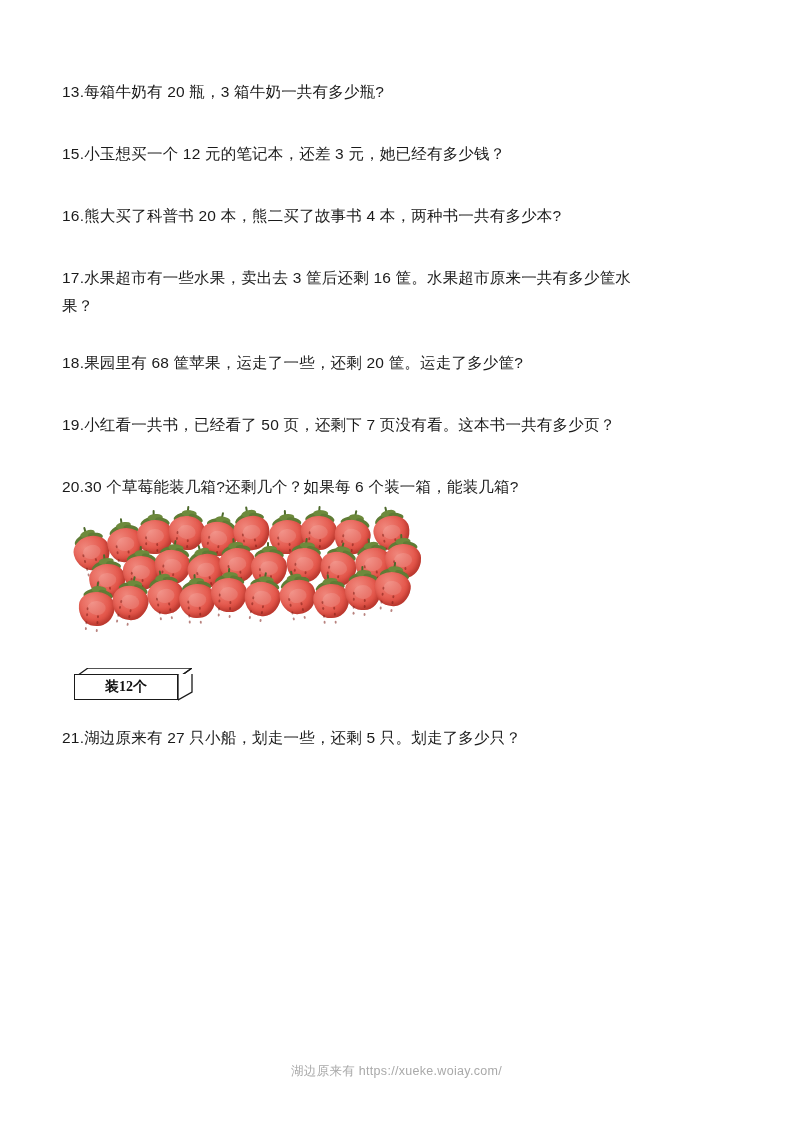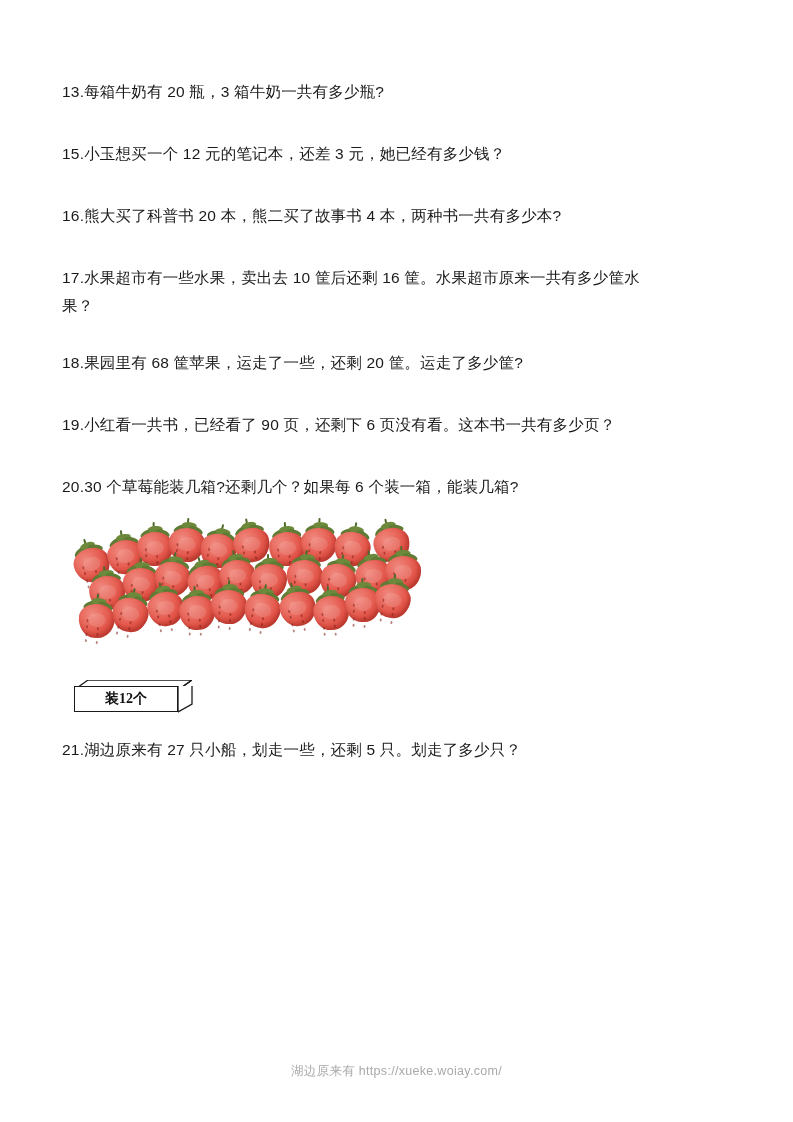--- a/index.html
+++ b/index.html
@@ -27,21 +27,21 @@
     line-height: 1.75;
     color: #1a1a1a;
     letter-spacing: 0.2px;
     margin: 0 0 35px 0;
     font-weight: 500;
   }
   .q-wide {
     max-width: 600px;
   }
   .q-17 { margin-bottom: 30px; }
-  .q-20 { margin-bottom: 16px; }
+  .q-20 { margin-bottom: 4px; }
 
   
   .illus {
     position: relative;
     width: 420px;
     height: 150px;
     margin-left: 8px;
     margin-bottom: 6px;
   }
   .berry {
@@ -156,23 +156,23 @@
   }
 </style>
 </head>
 <body>
 
 <div class="page">
 
   <p class="question">13.每箱牛奶有 20 瓶，3 箱牛奶一共有多少瓶?</p>
   <p class="question">15.小玉想买一个 12 元的笔记本，还差 3 元，她已经有多少钱？</p>
   <p class="question">16.熊大买了科普书 20 本，熊二买了故事书 4 本，两种书一共有多少本?</p>
-  <p class="question q-wide q-17">17.水果超市有一些水果，卖出去 10 筐后还剩 16 筐。水果超市原来一共有多少筐水果？</p>
+  <p class="question q-wide q-17">17.水果超市有一些水果，卖出去 3 筐后还剩 16 筐。水果超市原来一共有多少筐水果？</p>
   <p class="question">18.果园里有 68 筐苹果，运走了一些，还剩 20 筐。运走了多少筐?</p>
-  <p class="question">19.小红看一共书，已经看了 90 页，还剩下 6 页没有看。这本书一共有多少页？</p>
+  <p class="question">19.小红看一共书，已经看了 50 页，还剩下 7 页没有看。这本书一共有多少页？</p>
   <p class="question q-20">20.30 个草莓能装几箱?还剩几个？如果每 6 个装一箱，能装几箱?</p>
 
   <div class="illus" id="illus">
       <div class="berry" style="left: 0px; top: 22px; transform: rotate(-15deg);">
         <div class="stem"></div>
         <div class="leaf">
           <span></span>
           <span></span>
           <span></span>
           <span></span>

